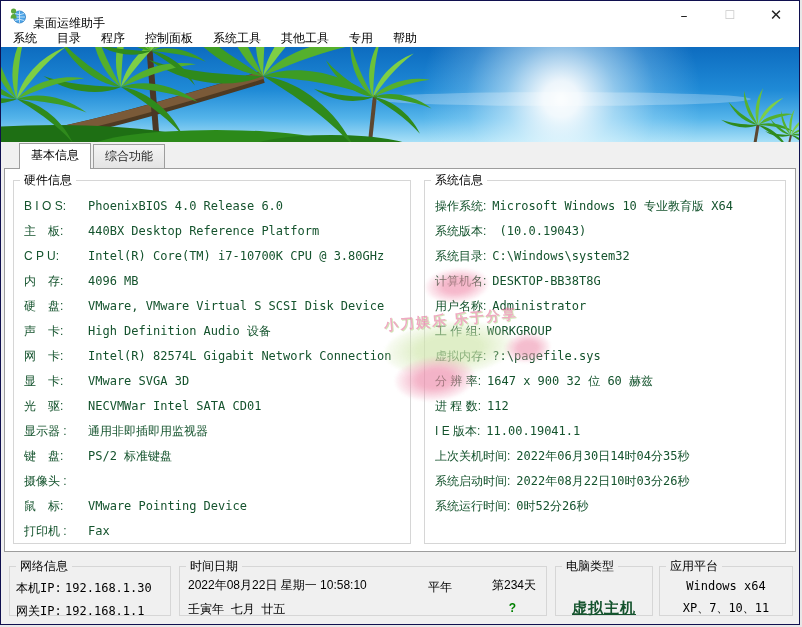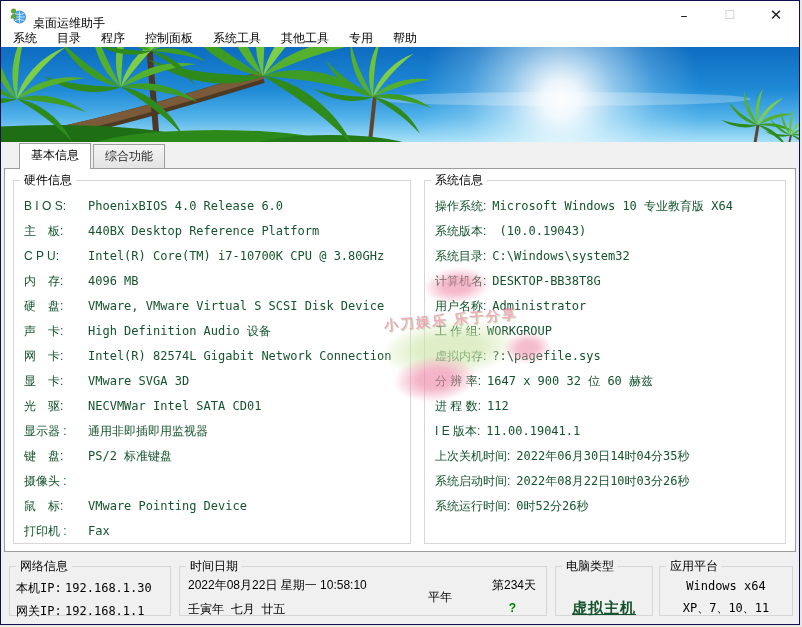--- a/index.html
+++ b/index.html
@@ -58,21 +58,21 @@
   
   .bottombar{position:relative;height:72px;background:#f0f0f0;}
   .gb-net{position:absolute;left:8px;top:6px;width:162px;height:58px;}
   .gb-dt{position:absolute;left:178px;top:6px;width:368px;height:58px;}
   .gb-type{position:absolute;left:554px;top:6px;width:98px;height:58px;}
   .gb-plat{position:absolute;left:658px;top:6px;width:134px;height:58px;}
   .net-rows{padding:2px 0 4px 6px;}
   .net-row{height:23px;line-height:23px;white-space:nowrap;}
   .dt-body{position:relative;height:44px;}
   .dt-row1{position:absolute;left:8px;top:2px;white-space:pre;}
-  .dt-yeartype{position:absolute;left:248px;top:14px;font-family:Liberation Mono, monospace;}
+  .dt-yeartype{position:absolute;left:248px;top:4px;font-family:Liberation Mono, monospace;}
   .dt-dayofyear{position:absolute;right:10px;top:2px;}
   .dt-lunar{position:absolute;left:8px;top:26px;white-space:pre;}
   .dt-q{position:absolute;right:30px;top:26px;color:#008000;font-weight:bold;cursor:pointer;}
   .type-val{display:block;text-align:center;margin-top:24px;color:#14532d;font-weight:bold;
     font-size:15px;text-decoration:underline;cursor:pointer;letter-spacing:1px;}
   .plat-row{height:22px;line-height:22px;text-align:center;
     font-family:"DejaVu Sans Mono","DejaVu Sans",monospace;}
   .mono{font-family:"DejaVu Sans Mono","DejaVu Sans",monospace;}
 </style>
 </head>

